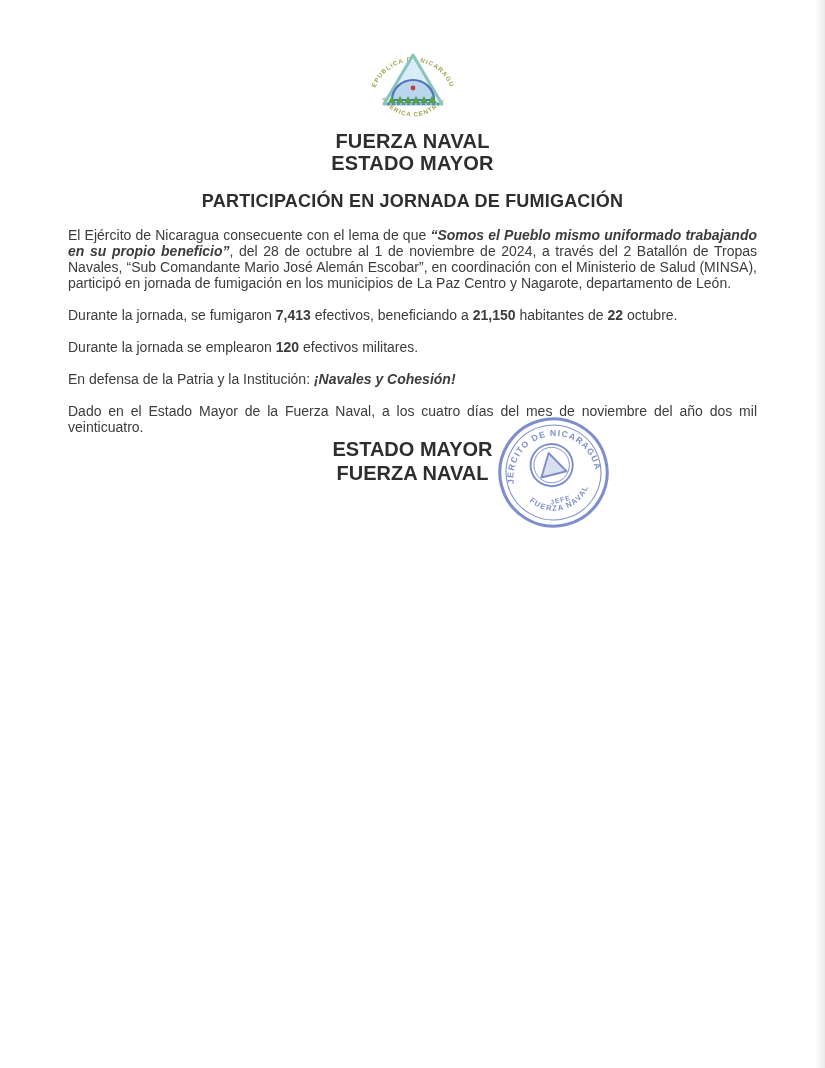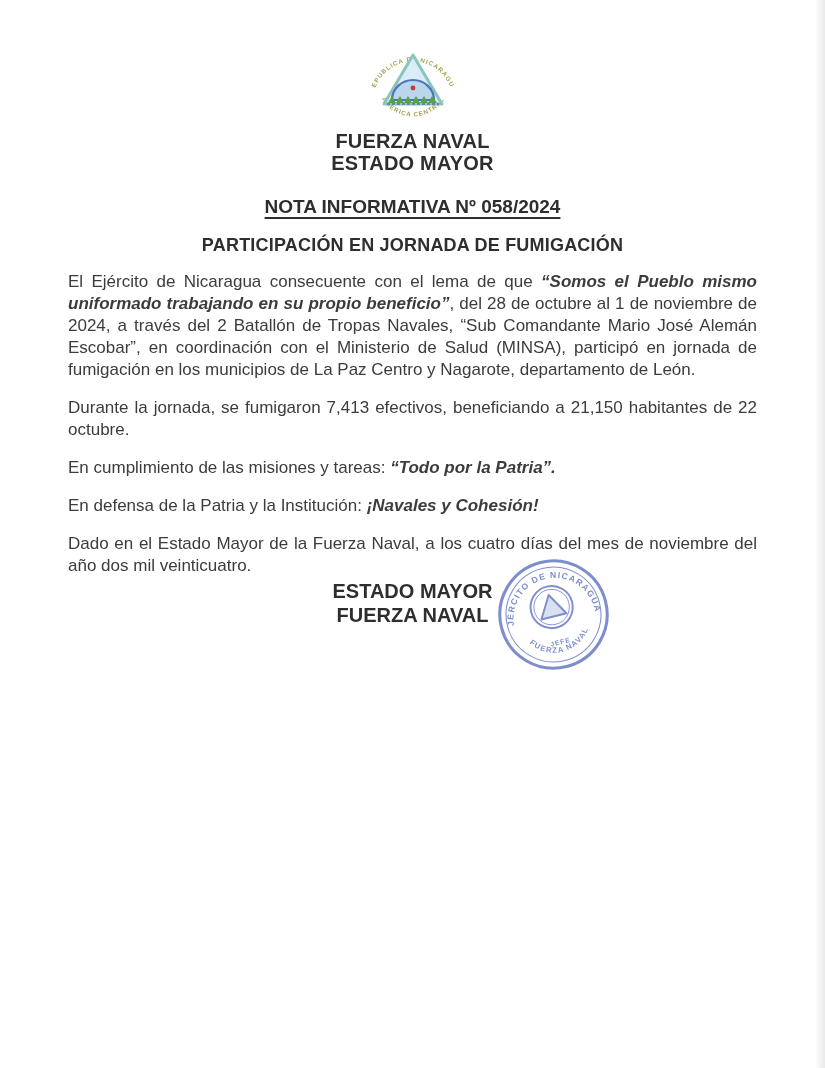--- a/index.html
+++ b/index.html
@@ -66,30 +66,30 @@
   .doc-subtitle{
     margin-top:17px;
     text-align:center;
     font-weight:700;
     font-size:18px;
     color:var(--ink);
     letter-spacing:.2px;
   }
   .doc-body{
     margin-top:15px;
-    font-size:17px;
-    line-height:22px;
+    font-size:14px;
+    line-height:16px;
   }
   .doc-body p{
     text-align:justify;
     margin-bottom:16px;
     color:var(--body-ink);
   }
   .doc-body p:last-child{margin-bottom:0;}
-  .seg-b{font-weight:400;}
+  .seg-b{font-weight:700;}
   .seg-bi{font-weight:700;font-style:italic;}
   .signature-block{
     position:relative;
     margin-top:2px;
     width:100%;
   }
   .signature-text{
     text-align:center;
     font-weight:700;
     font-size:20px;
@@ -134,30 +134,27 @@
 
       <path d="M 26,62 L 78,62" style="stroke:var(--emblem-dome);" stroke-width="1.6" stroke-dasharray="3 2"></path>
     </svg>
   </div>
 
   <div class="org-header">
     <div>FUERZA NAVAL</div>
     <div>ESTADO MAYOR</div>
   </div>
 
-  <div class="doc-title">
-    <span class="underlined">NOTA INFORMATIVA Nº 058/2024</span>
-  </div>
 
   <div class="doc-subtitle">PARTICIPACIÓN EN JORNADA DE FUMIGACIÓN</div>
 
   <div class="doc-body">
     <p><span>El Ejército de Nicaragua consecuente con el lema de que </span><span class="seg-bi">“Somos el Pueblo mismo uniformado trabajando en su propio beneficio”</span><span>, del 28 de octubre al 1 de noviembre de 2024, a través del 2 Batallón de Tropas Navales, “Sub Comandante Mario José Alemán Escobar”, en coordinación con el Ministerio de Salud (MINSA), participó en jornada de fumigación en los municipios de La Paz Centro y Nagarote, departamento de León.</span></p>
     <p><span>Durante la jornada, se fumigaron </span><span class="seg-b">7,413</span><span> efectivos, beneficiando a </span><span class="seg-b">21,150</span><span> habitantes de </span><span class="seg-b">22</span><span> octubre.</span></p>
-    <p><span>En cumplimiento de las misiones y tareas: </span><span class="seg-bi">“Todo por la Patria”.</span></p>
+    <p><span>Durante la jornada se emplearon </span><span class="seg-b">120</span><span> efectivos militares.</span></p>
     <p><span>En defensa de la Patria y la Institución: </span><span class="seg-bi">¡Navales y Cohesión!</span></p>
     <p><span>Dado en el Estado Mayor de la Fuerza Naval, a los cuatro días del mes de noviembre del año dos mil veinticuatro.</span></p>
   </div>
 
   <div class="signature-block">
     <div class="signature-text">
       <div>ESTADO MAYOR</div>
       <div>FUERZA NAVAL</div>
     </div>
     <div class="stamp">

